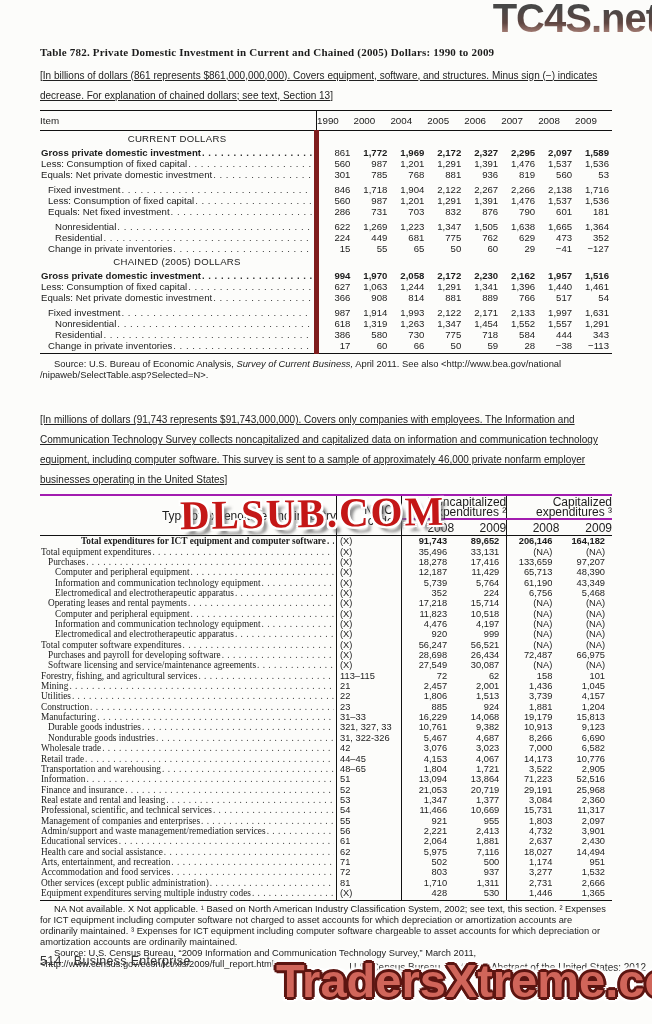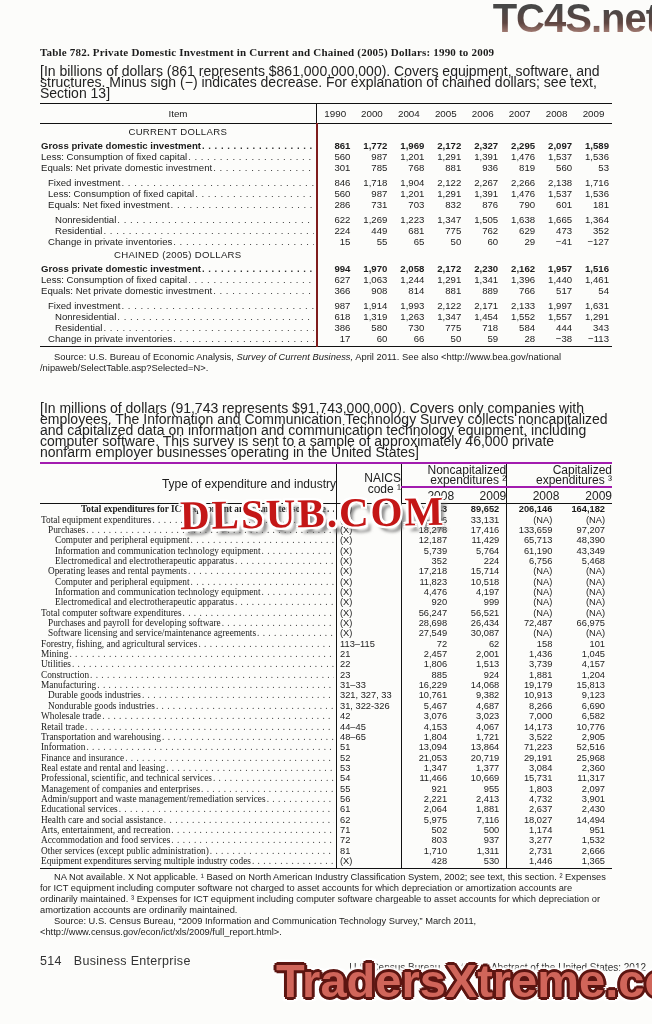--- a/index.html
+++ b/index.html
@@ -2,30 +2,30 @@
 <html><head>
 <meta charset="utf-8">
 <style>
   html,body{margin:0;padding:0;background:#888;}
   .page{position:relative;width:652px;height:1024px;background:#fcfcfa;overflow:hidden;
         font-family:"Liberation Sans",sans-serif;color:#1c1c1c;}
   .content{position:absolute;left:40px;top:44px;width:572px;}
 
   .tbl-title{font-family:"Liberation Serif",serif;font-weight:bold;font-size:11px;
              line-height:16.5px;letter-spacing:.2px;max-width:560px;margin:0 0 5px 0;}
-  .headnote{font-size:14px;line-height:11px;margin:0 0 4px 0;color:#222;max-width:568px;}
+  .headnote{font-size:10px;line-height:20px;margin:0 0 4px 0;color:#222;max-width:568px;text-decoration:underline;}
 
   table{border-collapse:collapse;table-layout:fixed;width:572px;}
   td,th{padding:0;font-size:9.6px;line-height:11px;font-weight:normal;vertical-align:bottom;}
 
   
   .t782 thead th{border-top:1px solid #111;border-bottom:1px solid #111;height:19px;
-                 text-align:center;vertical-align:middle;font-size:9.8px;}
+                 text-align:left;vertical-align:middle;font-size:9.8px;}
   .t782 .col-item{width:276px;border-right:1px solid #111;}
-  .t782 td.lblc{border-right:2px solid #7f1d1d;}
+  .t782 td.lblc{border-right:5px solid #7f1d1d;}
   .t782 .sect td{height:16px;text-align:center;vertical-align:middle;letter-spacing:.3px;}
   .t782 tr.last td{border-bottom:1px solid #111;padding-bottom:2px;}
   .t782 td.val{text-align:right;padding-right:3px;}
 
   
   .t783 thead th{border-top:2px solid #a21caf;text-align:right;vertical-align:middle;font-size:12px;line-height:10.5px;}
   .t783 .col-lbl{width:296px;border-right:1px solid #111;border-bottom:1px solid #111;}
   .t783 .col-naics{width:64px;border-right:1px solid #111;border-bottom:1px solid #111;}
   .t783 .grp{border-bottom:1px solid #111;height:22px;}
   .t783 .grp.ncap{border-right:1px solid #111;}
@@ -101,21 +101,21 @@
             <td class="lblc">CURRENT DOLLARS</td>
             <td colspan="8"></td>
           </tr>
           <tr>
             <td class="lblc">
               <div class="lbl ind0 bold">
                 <span class="txt">Gross private domestic investment</span>
                 <span class="dots"></span>
               </div>
             </td>
-            <td class="val" style="font-weight: bold;">861</td>
+            <td class="val" style="font-weight: normal;">861</td>
             <td class="val" style="font-weight: bold;">1,772</td>
             <td class="val" style="font-weight: bold;">1,969</td>
             <td class="val" style="font-weight: bold;">2,172</td>
             <td class="val" style="font-weight: bold;">2,327</td>
             <td class="val" style="font-weight: bold;">2,295</td>
             <td class="val" style="font-weight: bold;">2,097</td>
             <td class="val" style="font-weight: bold;">1,589</td>
           </tr>
           <tr>
             <td class="lblc">

